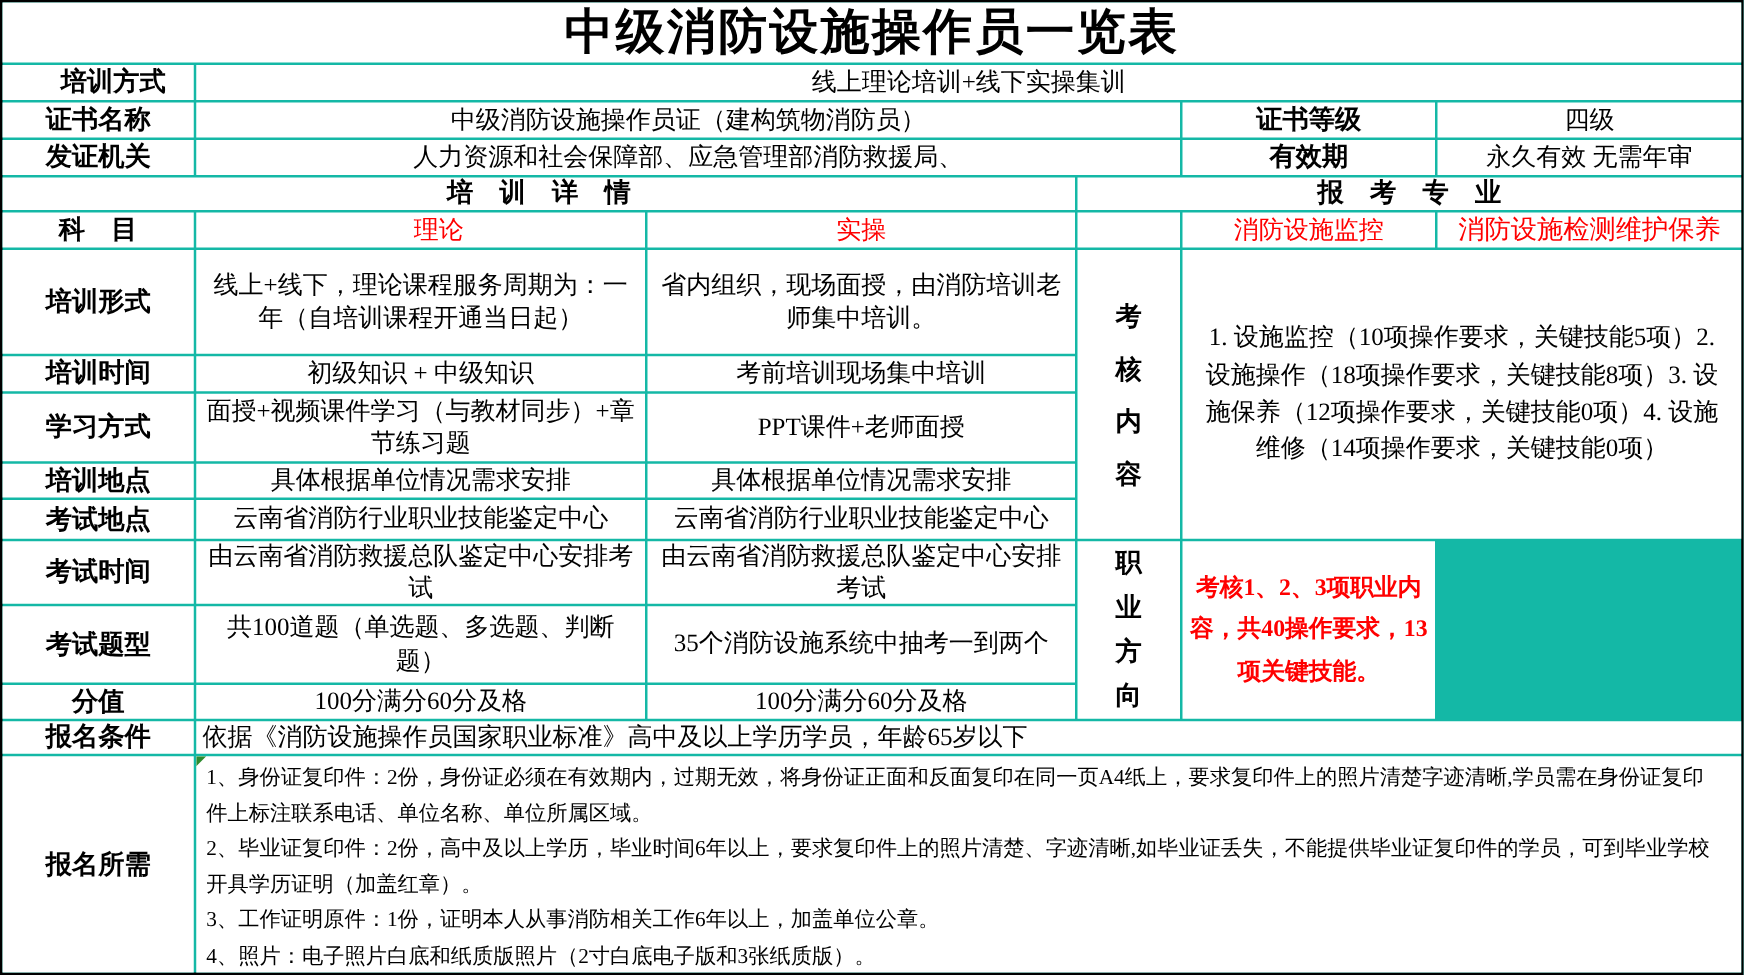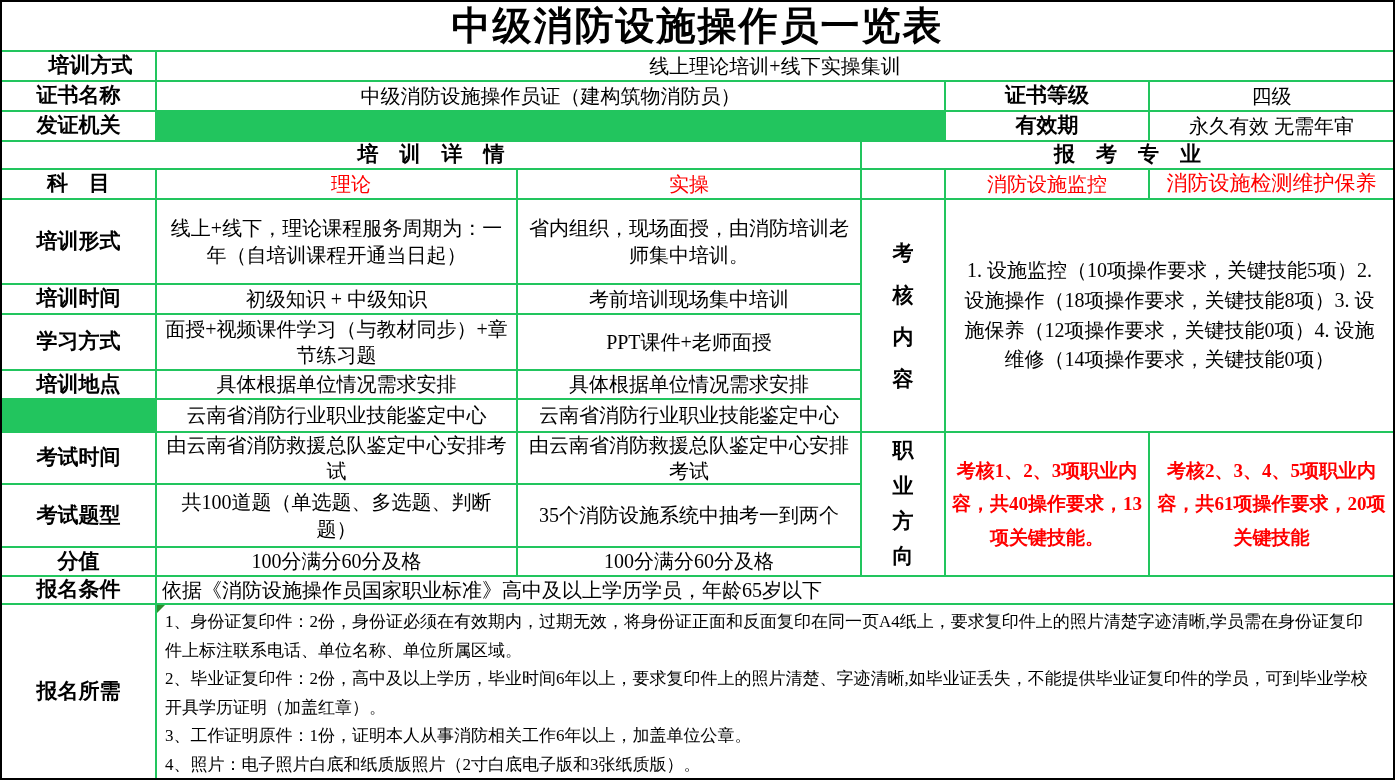--- a/index.html
+++ b/index.html
@@ -1,19 +1,19 @@
 <!DOCTYPE html>
 <html><head>
 <meta charset="utf-8">
 <style>
   html,body{margin:0;padding:0;background:#fff;}
   body{width:1395px;height:780px;position:relative;
        font-family:"Liberation Serif","DejaVu Serif",serif;color:#000;}
   .table{position:absolute;left:0;top:0;width:1391px;height:776px;
-         border:2px solid #000;background:#22c55e;
+         border:2px solid #000;background:#14b8a6;
          display:grid;
          grid-template-columns:153px 359px 342px 82px 202px 1fr;
          grid-template-rows:48px 28px 28px 28px 26px 28px 83px 28px 54px 27px 31px 50px 61px 27px 26px 1fr;
          gap:2px;}
   .c{background:#fff;display:flex;align-items:center;justify-content:center;
      text-align:center;overflow:hidden;position:relative;font-size:20px;line-height:1.32;}
   .title{font-size:39px;font-weight:bold;letter-spacing:2px;}
   .hd{font-weight:bold;font-size:21px;}
   .sec{font-weight:bold;font-size:21px;}
   .redhdr{color:#ff0000;font-size:20px;}
@@ -42,20 +42,21 @@
 
   <div class="c hd" style="grid-row:2;grid-column:1;padding-left:24px;">培训方式</div>
   <div class="c" style="grid-row:2;grid-column:2/7;">线上理论培训+线下实操集训</div>
 
   <div class="c hd" style="grid-row:3;grid-column:1;">证书名称</div>
   <div class="c" style="grid-row:3;grid-column:2/5;">中级消防设施操作员证（建构筑物消防员）</div>
   <div class="c hd" style="grid-row:3;grid-column:5;">证书等级</div>
   <div class="c" style="grid-row:3;grid-column:6;">四级</div>
 
   <div class="c hd" style="grid-row:4;grid-column:1;">发证机关</div>
+  <div class="c" style="grid-row:4;grid-column:2/5;">人力资源和社会保障部、应急管理部消防救援局、</div>
   <div class="c hd" style="grid-row:4;grid-column:5;">有效期</div>
   <div class="c" style="grid-row:4;grid-column:6;">永久有效 无需年审</div>
 
   <div class="c sec" style="grid-row:5;grid-column:1/4;">培　训　详　情</div>
   <div class="c sec" style="grid-row:5;grid-column:4/7;">报　考　专　业</div>
 
   <div class="c hd" style="grid-row:6;grid-column:1;">科　目</div>
   <div class="c redhdr" style="grid-row:6;grid-column:2;padding-left:29px;">理论</div>
   <div class="c redhdr" style="grid-row:6;grid-column:3;">实操</div>
   <div class="c" style="grid-row:6;grid-column:4;"></div>
@@ -71,20 +72,21 @@
   <div class="c pad" style="grid-row:8;grid-column:3;">考前培训现场集中培训</div>
 
   <div class="c hd" style="grid-row:9;grid-column:1;">学习方式</div>
   <div class="c pad" style="grid-row:9;grid-column:2;">面授+视频课件学习（与教材同步）+章节练习题</div>
   <div class="c pad" style="grid-row:9;grid-column:3;">PPT课件+老师面授</div>
 
   <div class="c hd" style="grid-row:10;grid-column:1;">培训地点</div>
   <div class="c pad" style="grid-row:10;grid-column:2;">具体根据单位情况需求安排</div>
   <div class="c pad" style="grid-row:10;grid-column:3;">具体根据单位情况需求安排</div>
 
+  <div class="c hd" style="grid-row:11;grid-column:1;">考试地点</div>
   <div class="c" style="grid-row:11;grid-column:2;">云南省消防行业职业技能鉴定中心</div>
   <div class="c" style="grid-row:11;grid-column:3;">云南省消防行业职业技能鉴定中心</div>
 
   <div class="c vcell" style="grid-row:7/12;grid-column:4;">
     <span class="vtxt lh-a">考核内容</span>
   </div>
   <div class="c assess" style="grid-row:7/12;grid-column:5/7;">
     <div>
       <p>1. 设施监控（10项操作要求，关键技能5项）2. 设施操作（18项操作要求，关键技能8项）3. 设施保养（12项操作要求，关键技能0项）4. 设施维修（14项操作要求，关键技能0项）</p>
     </div>
@@ -99,21 +101,20 @@
   <div class="c pad" style="grid-row:13;grid-column:3;">35个消防设施系统中抽考一到两个</div>
 
   <div class="c hd" style="grid-row:14;grid-column:1;">分值</div>
   <div class="c" style="grid-row:14;grid-column:2;">100分满分60分及格</div>
   <div class="c" style="grid-row:14;grid-column:3;">100分满分60分及格</div>
 
   <div class="c vcell" style="grid-row:12/15;grid-column:4;">
     <span class="vtxt lh-b">职业方向</span>
   </div>
   <div class="c redbold" style="grid-row:12/15;grid-column:5;">考核1、2、3项职业内容，共40操作要求，13项关键技能。</div>
-  <div class="c redbold" style="grid-row:12/15;grid-column:6;">考核2、3、4、5项职业内容，共61项操作要求，20项关键技能</div>
 
   <div class="c hd" style="grid-row:15;grid-column:1;">报名条件</div>
   <div class="c left" style="grid-row:15;grid-column:2/7;">依据《消防设施操作员国家职业标准》高中及以上学历学员，年龄65岁以下</div>
 
   <div class="c hd" style="grid-row:16;grid-column:1;">报名所需</div>
   <div class="c req" style="grid-row:16;grid-column:2/7;">
     <span class="green-tri"></span>
     <p>1、身份证复印件：2份，身份证必须在有效期内，过期无效，将身份证正面和反面复印在同一页A4纸上，要求复印件上的照片清楚字迹清晰,学员需在身份证复印件上标注联系电话、单位名称、单位所属区域。</p>
     <p>2、毕业证复印件：2份，高中及以上学历，毕业时间6年以上，要求复印件上的照片清楚、字迹清晰,如毕业证丢失，不能提供毕业证复印件的学员，可到毕业学校开具学历证明（加盖红章）。</p>
     <p>3、工作证明原件：1份，证明本人从事消防相关工作6年以上，加盖单位公章。</p>

